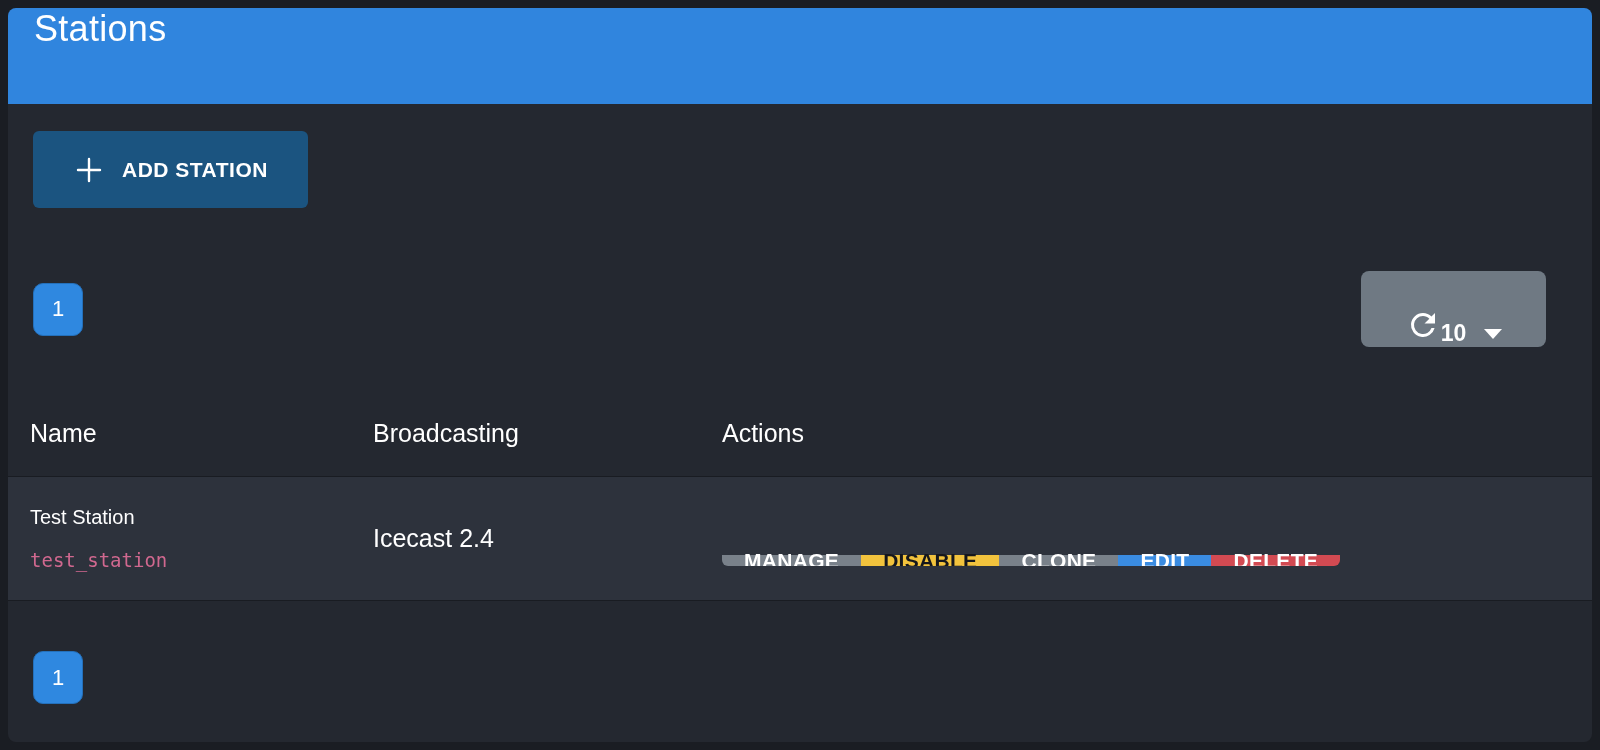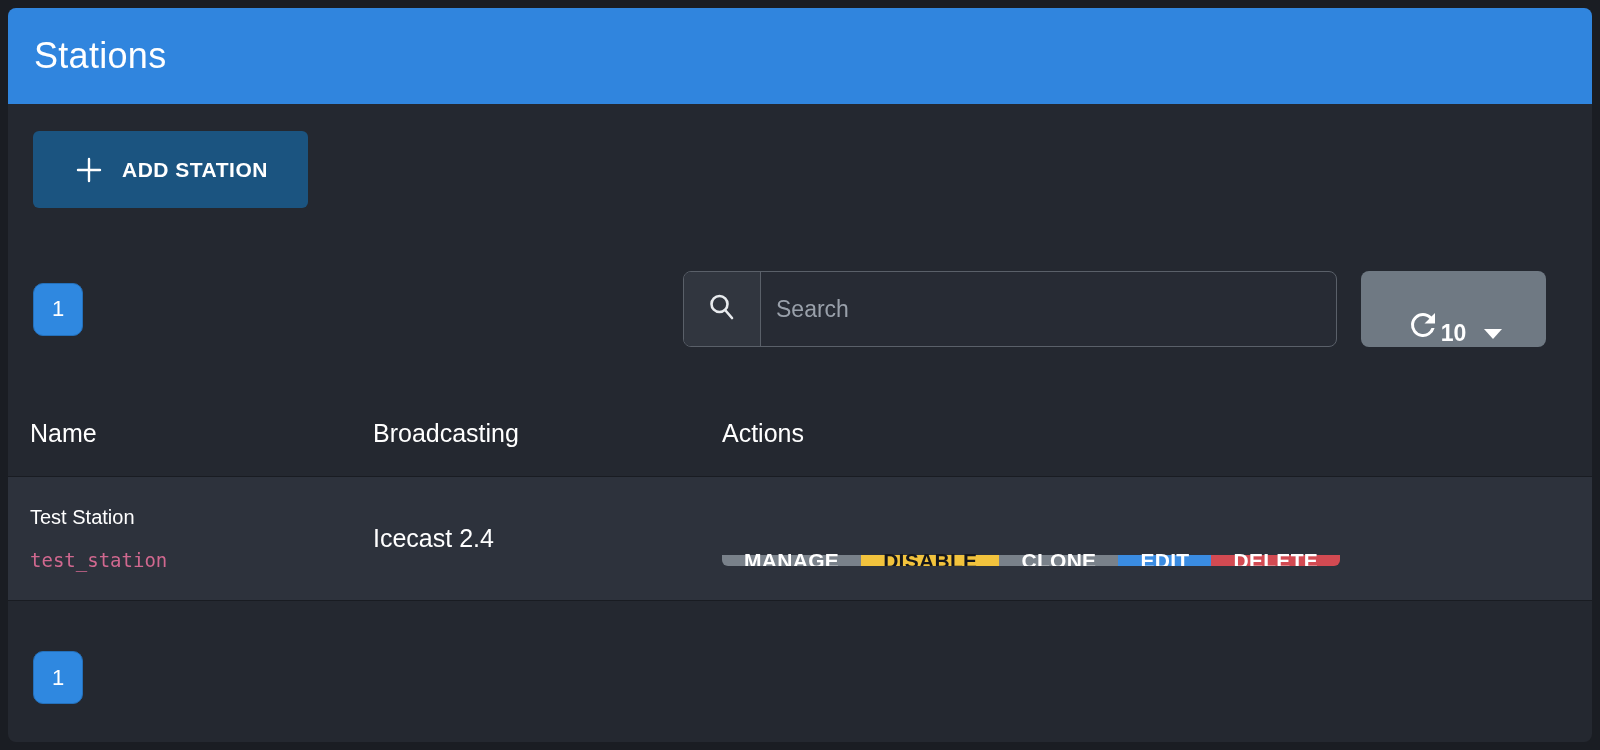--- a/index.html
+++ b/index.html
@@ -14,21 +14,21 @@
   .card {
     position: absolute; top: 8px; left: 8px;
     width: 1584px; height: 734px;
     background: #242830;
     border-radius: 8px;
     overflow: hidden;
   }
   .card-header {
     height: 96px;
     background: #3085de;
-    display: flex; align-items: center;
+    display: flex; 
     padding: 0 26px;
   }
   .card-title {
     margin: 0;
     font-size: 36px; font-weight: 400;
     color: #ffffff; letter-spacing: .3px;
   }
   
   .add-btn {
     margin: 27px 0 0 25px;
@@ -155,31 +155,20 @@
         <path d="M16 5v22M5 16h22" stroke="#ffffff" stroke-width="2.4" fill="none" stroke-linecap="round"></path>
       </svg>
     </span>
     <span>ADD STATION</span>
   </button>
 
   <div class="controls">
     <button class="page-btn">1</button>
     <div class="spacer"></div>
 
-    <div class="search-box">
-      <div class="search-icon-seg">
-        <span>
-          <svg width="32" height="32" viewBox="0 0 32 32">
-            <circle cx="13.5" cy="13" r="8" stroke="#e8ebee" stroke-width="2.6" fill="none"></circle>
-            <path d="M19.5 19.5 L26 27" stroke="#e8ebee" stroke-width="2.6" stroke-linecap="round"></path>
-          </svg>
-        </span>
-      </div>
-      <input class="search-input" type="text" placeholder="Search" style="">
-    </div>
 
     <div class="perpage">
       <span class="refresh-btn">
         <span>
           <svg width="36" height="36" viewBox="0 0 24 24">
             <path d="M17.65 6.35A7.95 7.95 0 0 0 12 4a8 8 0 1 0 7.73 10h-2.08A6 6 0 1 1 12 6c1.66 0 3.14.69 4.22 1.78L13 11h7V4l-2.35 2.35z" fill="#ffffff"></path>
           </svg>
         </span>
       </span>
       <span class="perpage-dd">

